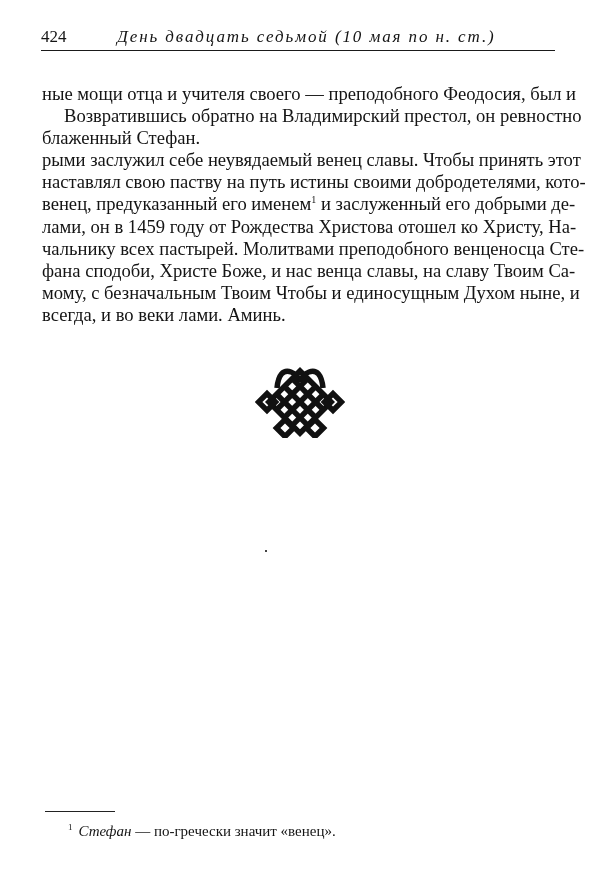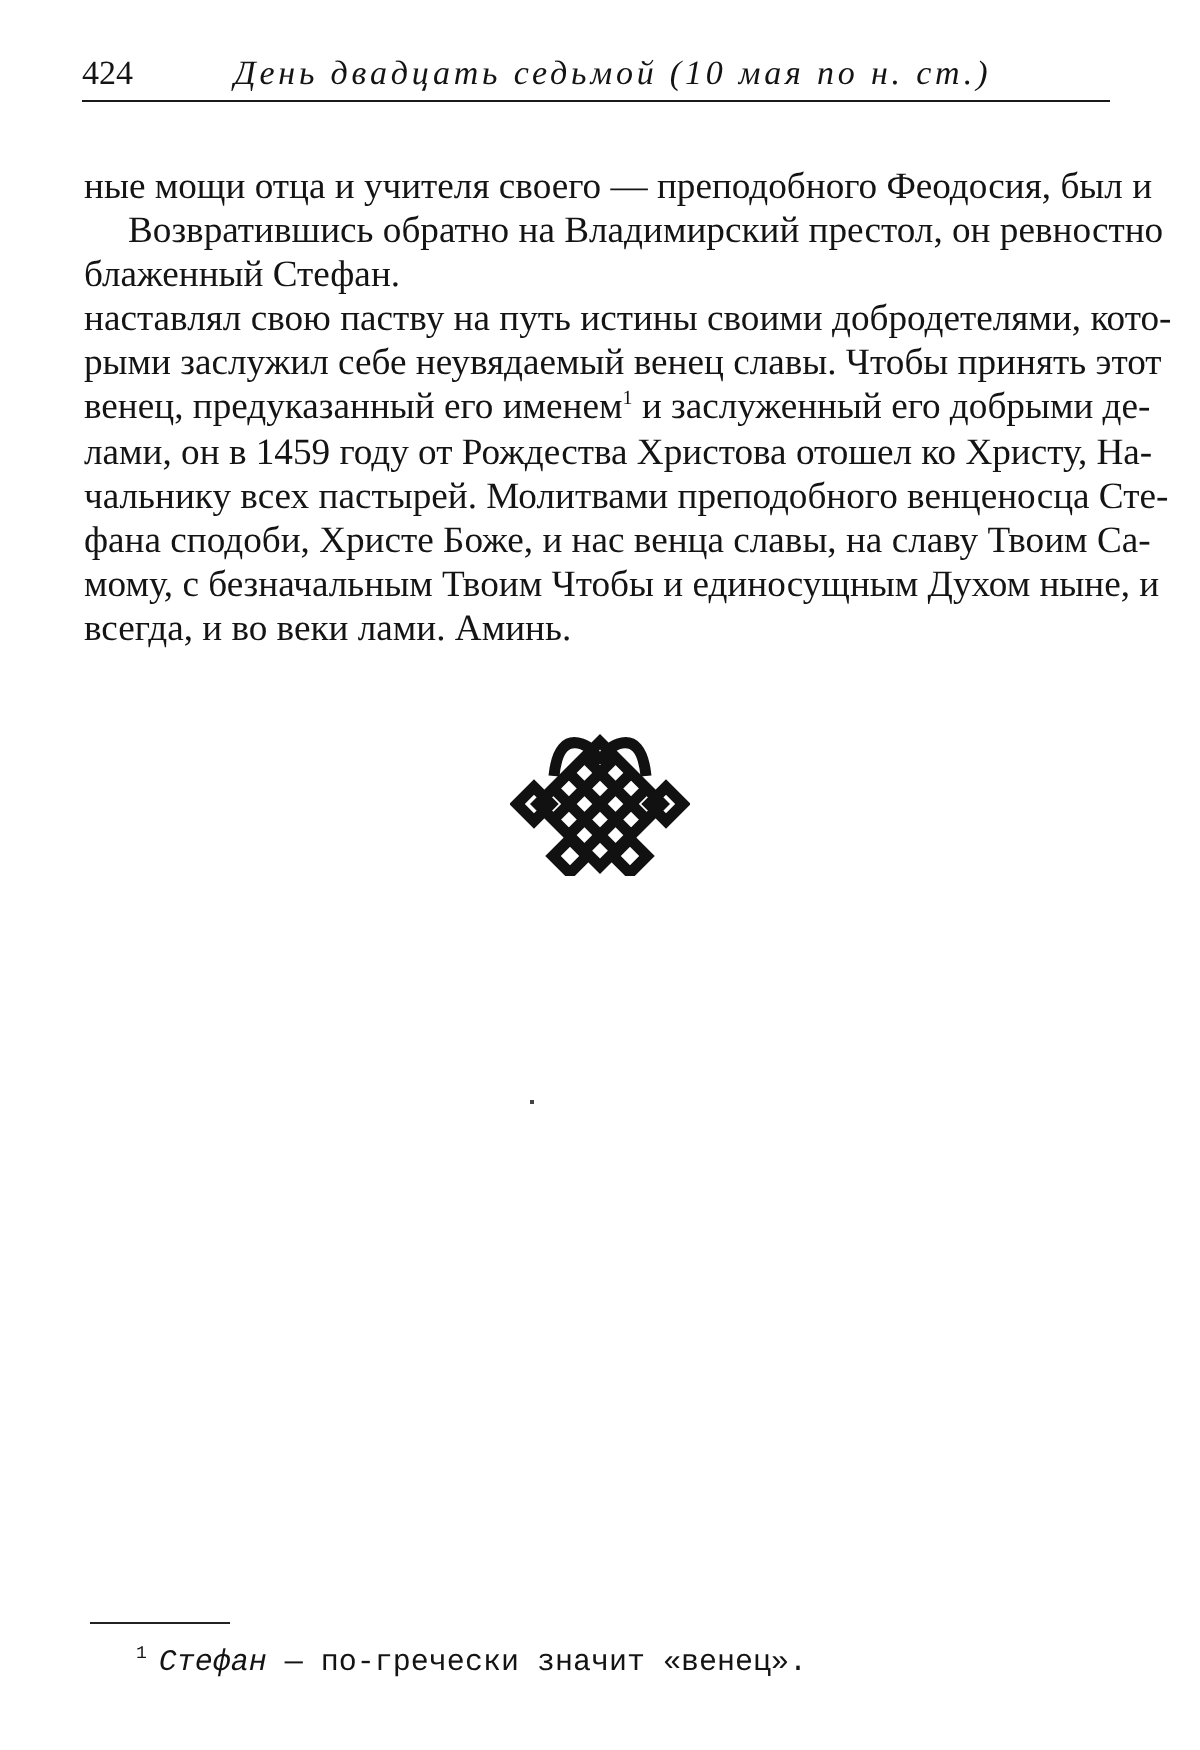--- a/index.html
+++ b/index.html
@@ -95,21 +95,20 @@
       height: 0;
       border-top: 1px solid #222;
     }
     .footnote {
       position: absolute;
       left: 68px;
       top: 818px;
       font-size: 15px;
       line-height: 18px;
       white-space: nowrap;
-      font-family: Liberation Mono, monospace;
     }
     .footnote .fn-num {
       font-size: 9px;
       vertical-align: 6px;
       margin-right: 6px;
     }
     .footnote .fn-term {
       font-style: italic;
     }
   </style>
@@ -120,22 +119,22 @@
 
   <div class="running-head">
     <span class="page-number">424</span>
     <span class="head-title">День двадцать седьмой (10 мая по н. ст.)</span>
   </div>
 
   <div class="body-text">
     <span class="line">ные мощи отца и учителя своего — преподобного Феодосия, был и</span>
     <span class="line indent">Возвратившись обратно на Владимирский престол, он ревностно</span>
     <span class="line last">блаженный Стефан.</span>
+    <span class="line">рыми заслужил себе неувядаемый венец славы. Чтобы принять этот</span>
     <span class="line">наставлял свою паству на путь истины своими добродетелями, кото-</span>
-    <span class="line">рыми заслужил себе неувядаемый венец славы. Чтобы принять этот</span>
     <span class="line"><span>венец, предуказанный его именем</span><sup class="fnref">1</sup><span> и заслуженный его добрыми де-</span></span>
     <span class="line">лами, он в 1459 году от Рождества Христова отошел ко Христу, На-</span>
     <span class="line">чальнику всех пастырей. Молитвами преподобного венценосца Сте-</span>
     <span class="line">фана сподоби, Христе Боже, и нас венца славы, на славу Твоим Са-</span>
     <span class="line">мому, с безначальным Твоим Чтобы и единосущным Духом ныне, и</span>
     <span class="line last">всегда, и во веки лами. Аминь.</span>
   </div>
 
   <div class="ornament">
     <svg width="90" height="76" viewBox="0 0 90 76" xmlns="http://www.w3.org/2000/svg">

